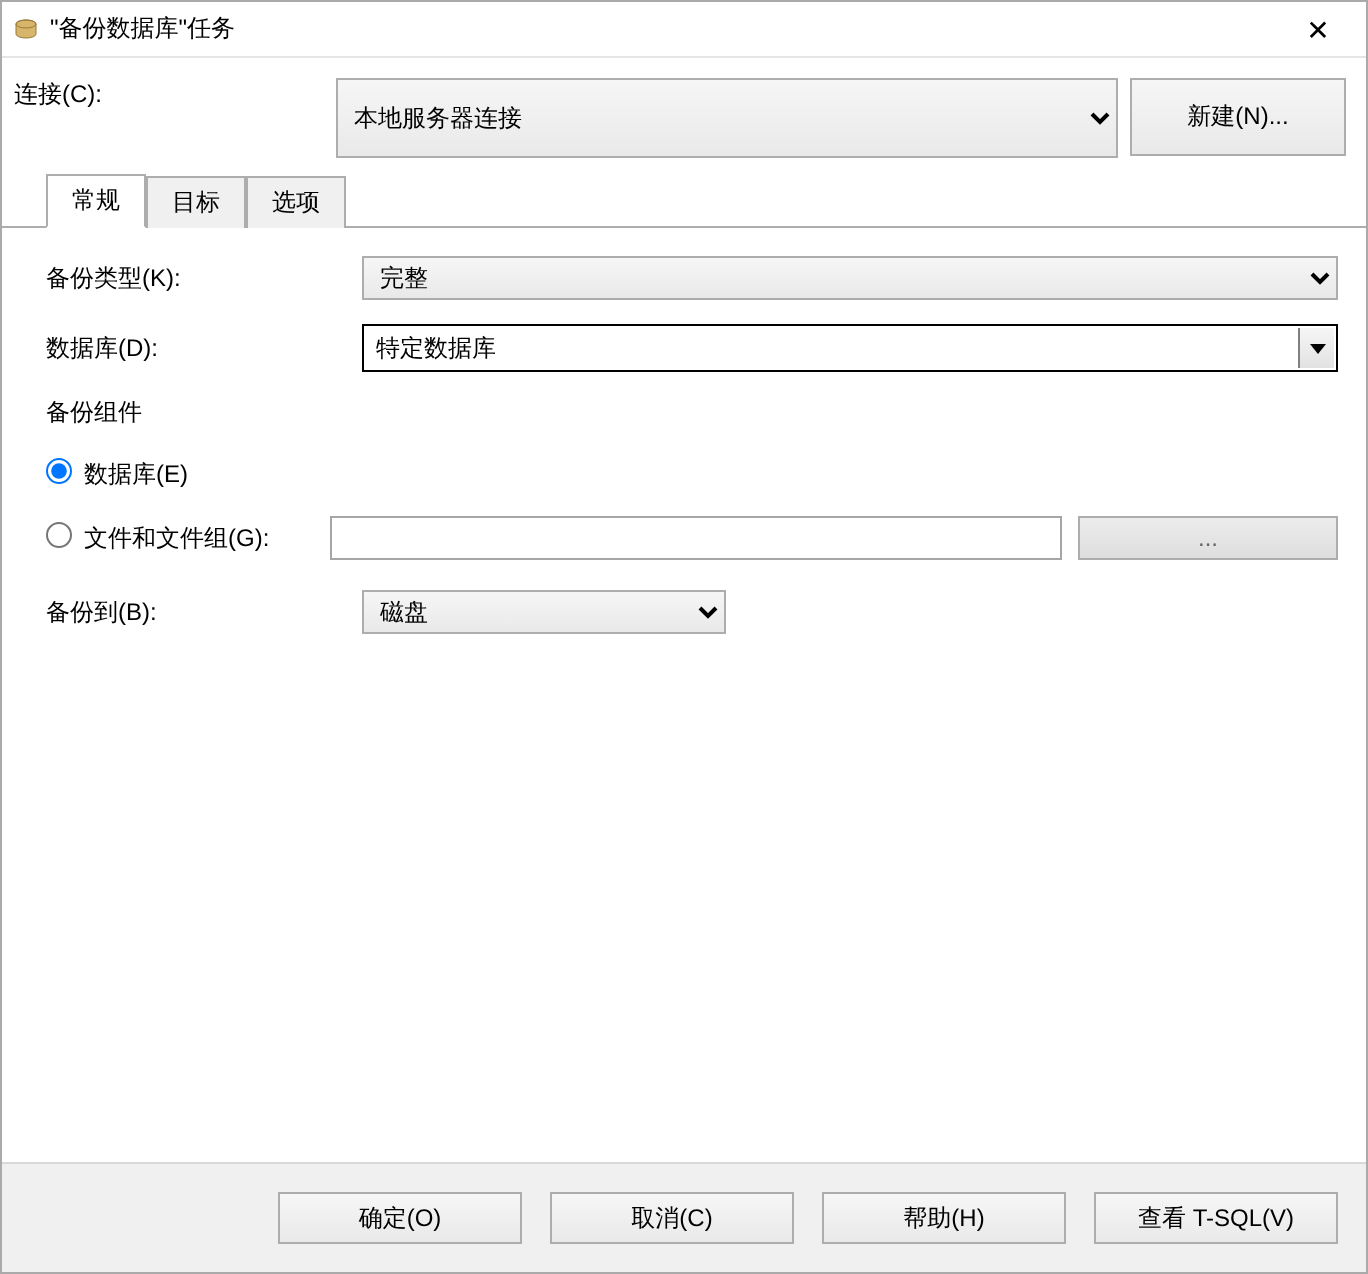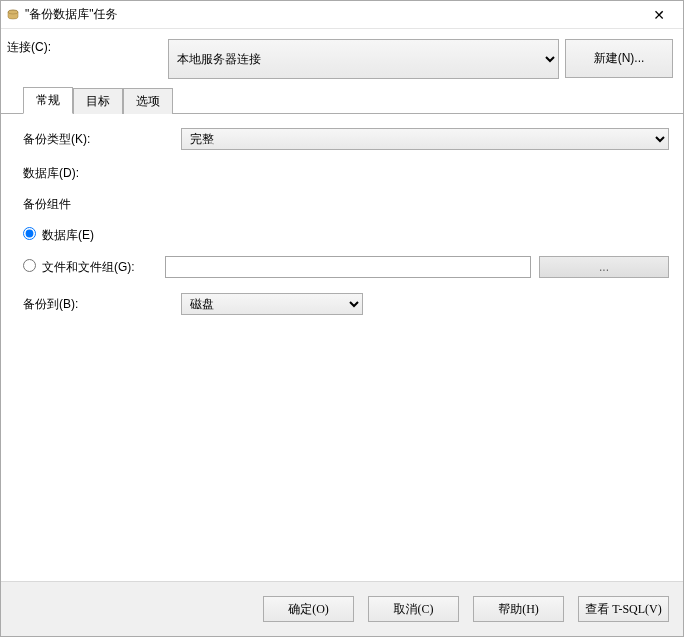--- a/index.html
+++ b/index.html
@@ -173,25 +173,24 @@
     }
     
     .bottom {
       padding: 14px 14px 14px 14px;
       display: flex;
       justify-content: flex-end;
       gap: 14px;
       background: #f0f0f0;
     }
     .bottom button {
-      width: 91px;
+      width: 122px;
       height: 26px;
       background: linear-gradient(#f6f6f6, #e9e9e9);
       border: 1px solid #adadad;
-      font-family: Liberation Serif, serif;
     }
     button {
       cursor: pointer;
     }
   </style>
 </head>
 <body>
 
 <div class="titlebar">
   <span class="icon">
@@ -223,20 +222,28 @@
 
   <div class="form-row">
     <span class="flabel">备份类型(K):</span>
     <select class="full">
       <option>完整</option>
     </select>
   </div>
 
   <div class="form-row">
     <span class="flabel">数据库(D):</span>
+    <div class="db-select">
+      <span>特定数据库</span>
+      <span class="arrow-btn">
+        <svg width="8" height="5" viewBox="0 0 8 5">
+            <path d="M0 0 L4 5 L8 0 Z" fill="#000"></path>
+          </svg>
+      </span>
+    </div>
   </div>
 
   <div class="section-label">备份组件</div>
 
   <div class="radio-row">
     <label class="rlabel">
       <input type="radio" name="comp" checked="" style="">
       <span>数据库(E)</span>
     </label>
   </div>

